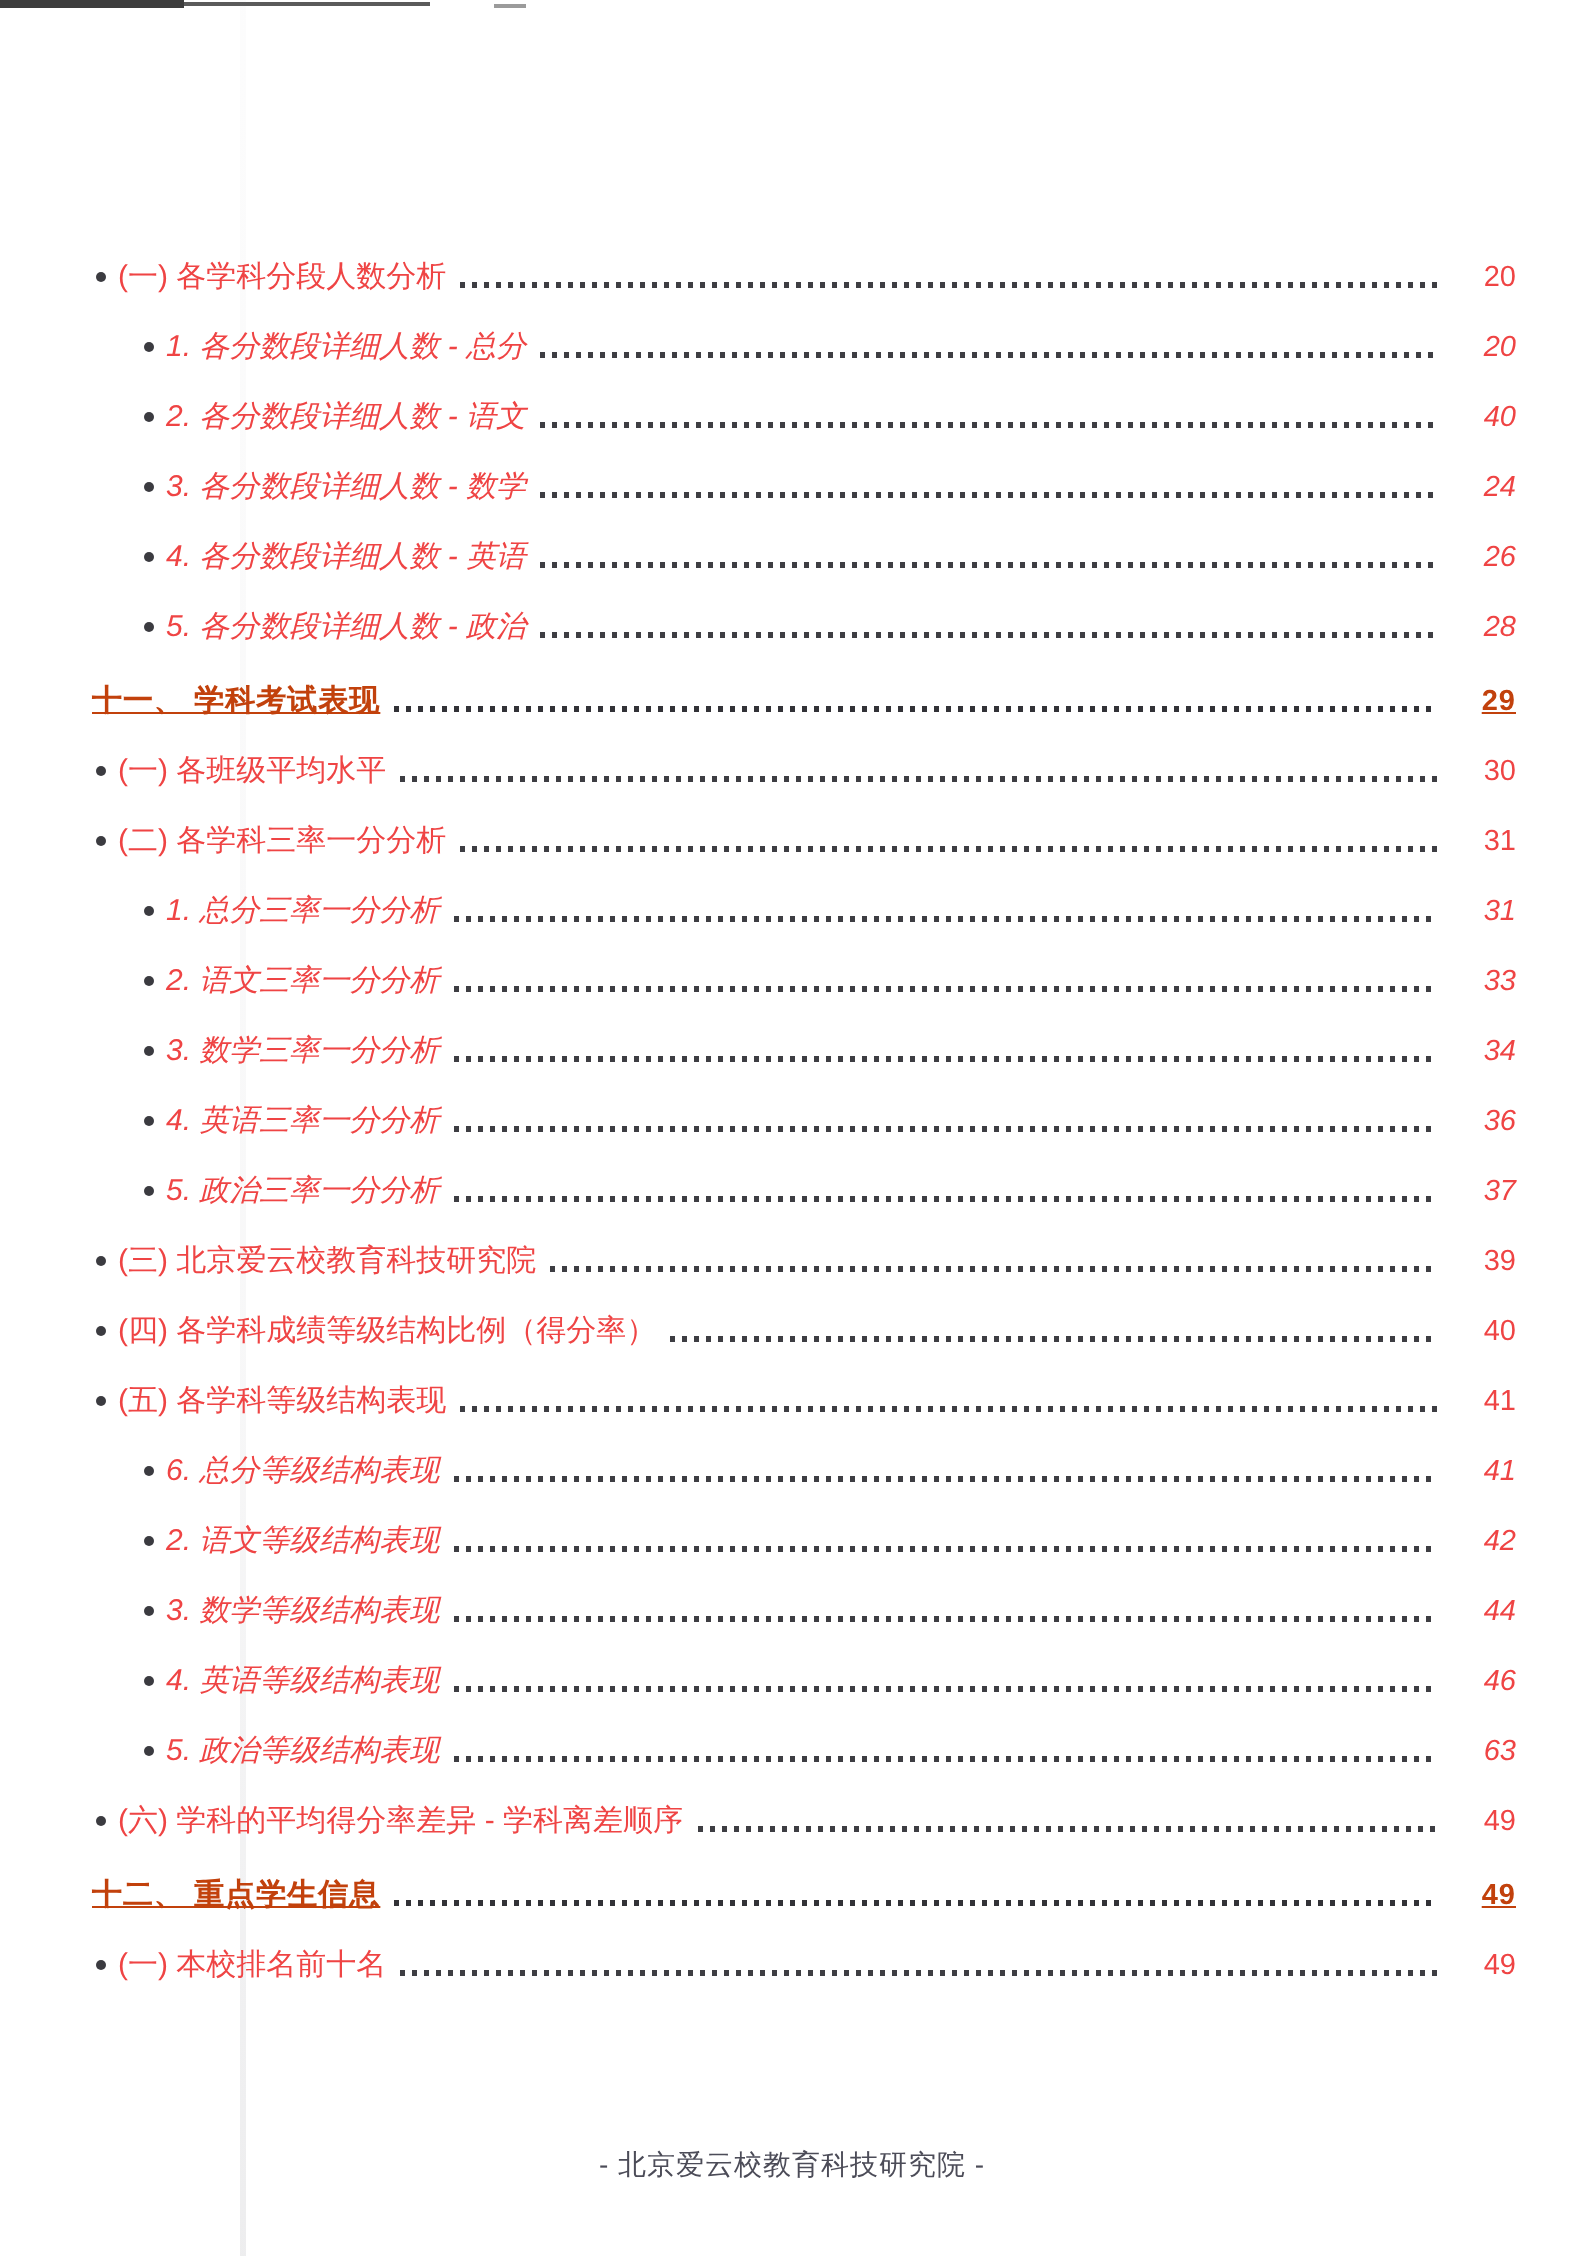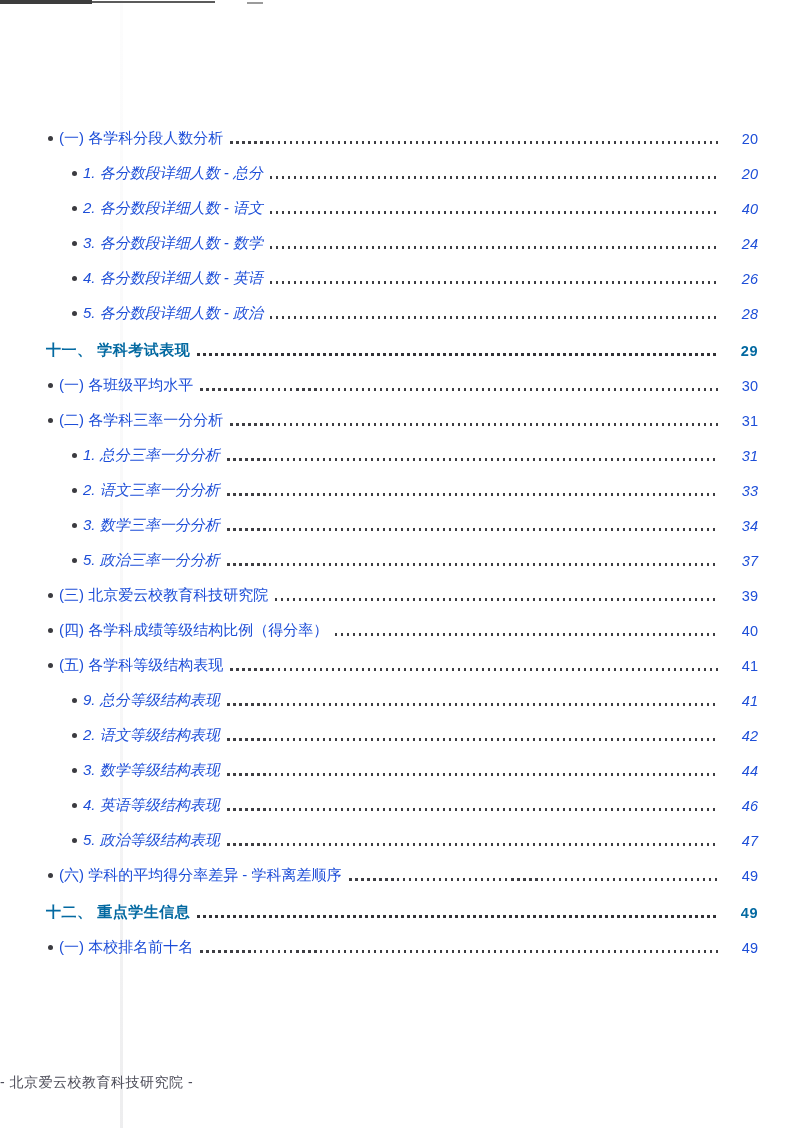--- a/index.html
+++ b/index.html
@@ -28,24 +28,24 @@
   .toc {
     position: absolute;
     left: 46px;
     right: 34px;
     top: 121px;
   }
   .row {
     display: flex;
     align-items: center;
     height: 35px;
-    color: #1d4ed8;
+    color: #ef4444;
     font-size: 15px;
   }
-  .row.lvl0 { font-weight: bold; color: #0369a1; margin-top: 2px; letter-spacing: 0.5px; }
+  .row.lvl0 { font-weight: bold; color: #c2410c; margin-top: 2px; letter-spacing: 0.5px; text-decoration: underline; }
   .row.lvl1 { padding-left: 2px; }
   .row.lvl2 { padding-left: 26px; font-style: italic; }
   .bullet {
     flex: none;
     width: 5px;
     height: 5px;
     border-radius: 50%;
     background: #3b3b40;
     margin-right: 6px;
   }
@@ -65,20 +65,21 @@
     min-width: 28px;
     text-align: right;
     font-size: 14.5px;
   }
   
   .footer {
     position: absolute;
     left: 0;
     right: 0;
     bottom: 36px;
+    text-align: center;
     font-size: 14px;
     color: #4c4c58;
     letter-spacing: 0.5px;
   }
 </style>
 </head>
 <body>
 
 <div class="page">
   <div class="scan-top-a"></div>
@@ -153,20 +154,26 @@
         <span class="pagenum">33</span>
       </div>
       <div class="row lvl2">
         <span class="bullet"></span>
         <span class="label">3. 数学三率一分分析</span>
         <span class="leader"></span>
         <span class="pagenum">34</span>
       </div>
       <div class="row lvl2">
         <span class="bullet"></span>
+        <span class="label">4. 英语三率一分分析</span>
+        <span class="leader"></span>
+        <span class="pagenum">36</span>
+      </div>
+      <div class="row lvl2">
+        <span class="bullet"></span>
         <span class="label">5. 政治三率一分分析</span>
         <span class="leader"></span>
         <span class="pagenum">37</span>
       </div>
       <div class="row lvl1">
         <span class="bullet"></span>
         <span class="label">(三) 北京爱云校教育科技研究院</span>
         <span class="leader"></span>
         <span class="pagenum">39</span>
       </div>
@@ -177,21 +184,21 @@
         <span class="pagenum">40</span>
       </div>
       <div class="row lvl1">
         <span class="bullet"></span>
         <span class="label">(五) 各学科等级结构表现</span>
         <span class="leader"></span>
         <span class="pagenum">41</span>
       </div>
       <div class="row lvl2">
         <span class="bullet"></span>
-        <span class="label">9. 总分等级结构表现</span>
+        <span class="label">6. 总分等级结构表现</span>
         <span class="leader"></span>
         <span class="pagenum">41</span>
       </div>
       <div class="row lvl2">
         <span class="bullet"></span>
         <span class="label">2. 语文等级结构表现</span>
         <span class="leader"></span>
         <span class="pagenum">42</span>
       </div>
       <div class="row lvl2">
@@ -203,21 +210,21 @@
       <div class="row lvl2">
         <span class="bullet"></span>
         <span class="label">4. 英语等级结构表现</span>
         <span class="leader"></span>
         <span class="pagenum">46</span>
       </div>
       <div class="row lvl2">
         <span class="bullet"></span>
         <span class="label">5. 政治等级结构表现</span>
         <span class="leader"></span>
-        <span class="pagenum">47</span>
+        <span class="pagenum">63</span>
       </div>
       <div class="row lvl1">
         <span class="bullet"></span>
         <span class="label">(六) 学科的平均得分率差异 - 学科离差顺序</span>
         <span class="leader"></span>
         <span class="pagenum">49</span>
       </div>
       <div class="row lvl0">
         <span class="label">十二、 重点学生信息</span>
         <span class="leader"></span>

